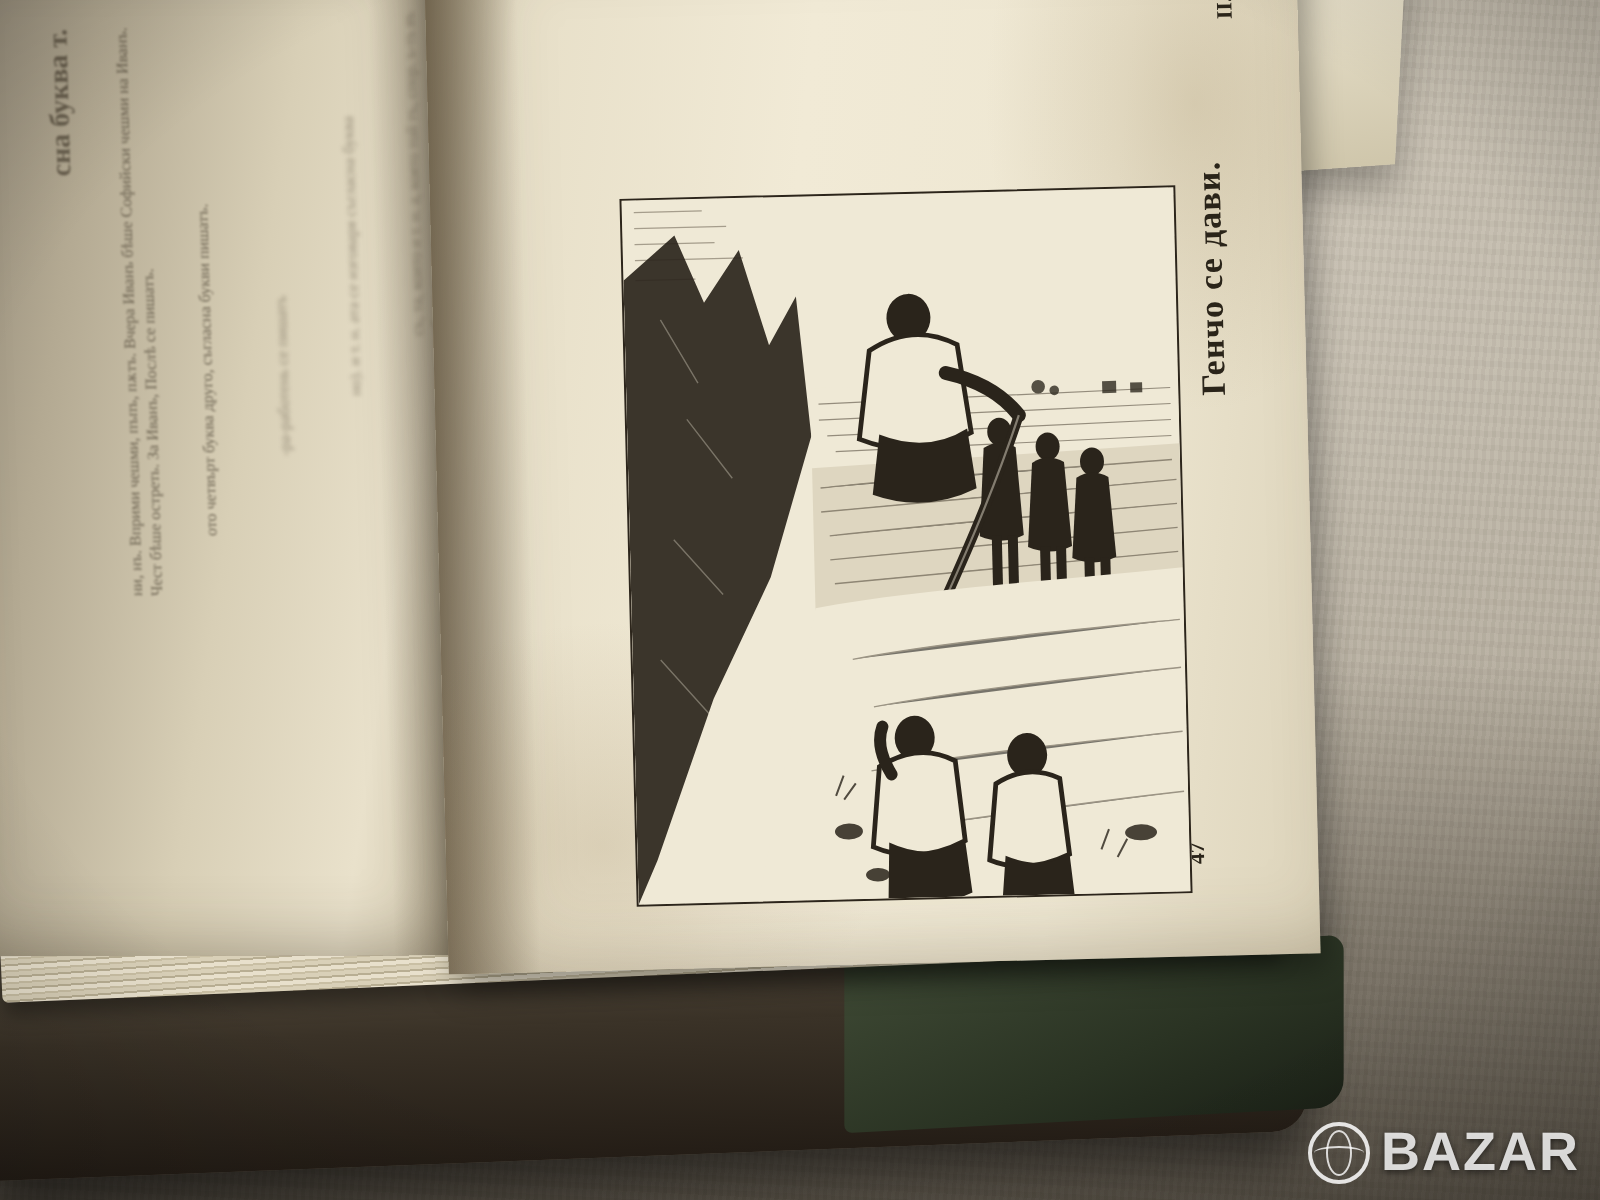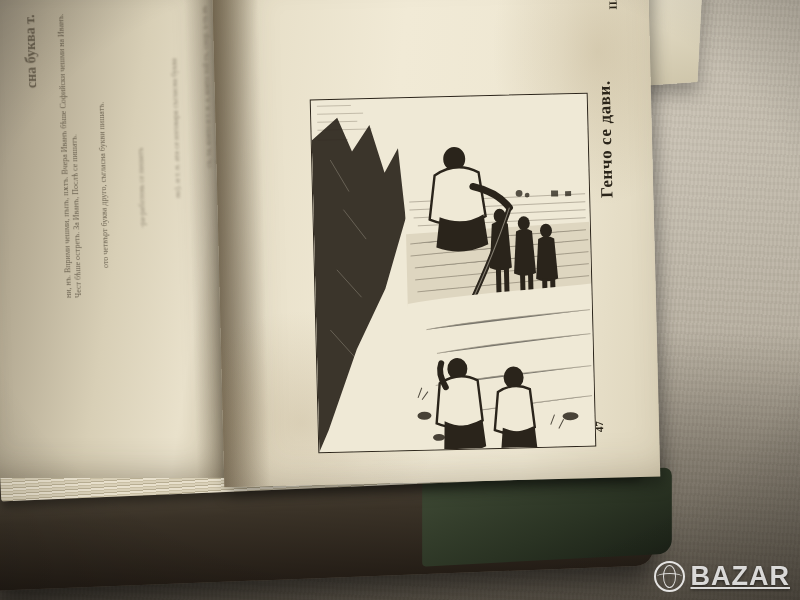--- a/index.html
+++ b/index.html
@@ -229,21 +229,20 @@
     right: 10px;
     bottom: 8px;
     display: flex;
     gap: 6px;
     color: rgba(255,255,255,.82);
     font-family: "Liberation Sans", sans-serif;
     font-weight: bold;
     font-size: 27px;
     letter-spacing: 1px;
     text-shadow: 0 1px 3px rgba(0,0,0,.55);
-    text-decoration: underline;
   }
   .wm-globe {
     width: 27px; height: 27px;
     border-radius: 50%;
     border: 2.5px solid rgba(255,255,255,.85);
     position: relative;
     flex: none;
   }
   .wm-globe::before, .wm-globe::after {
     content: "";

